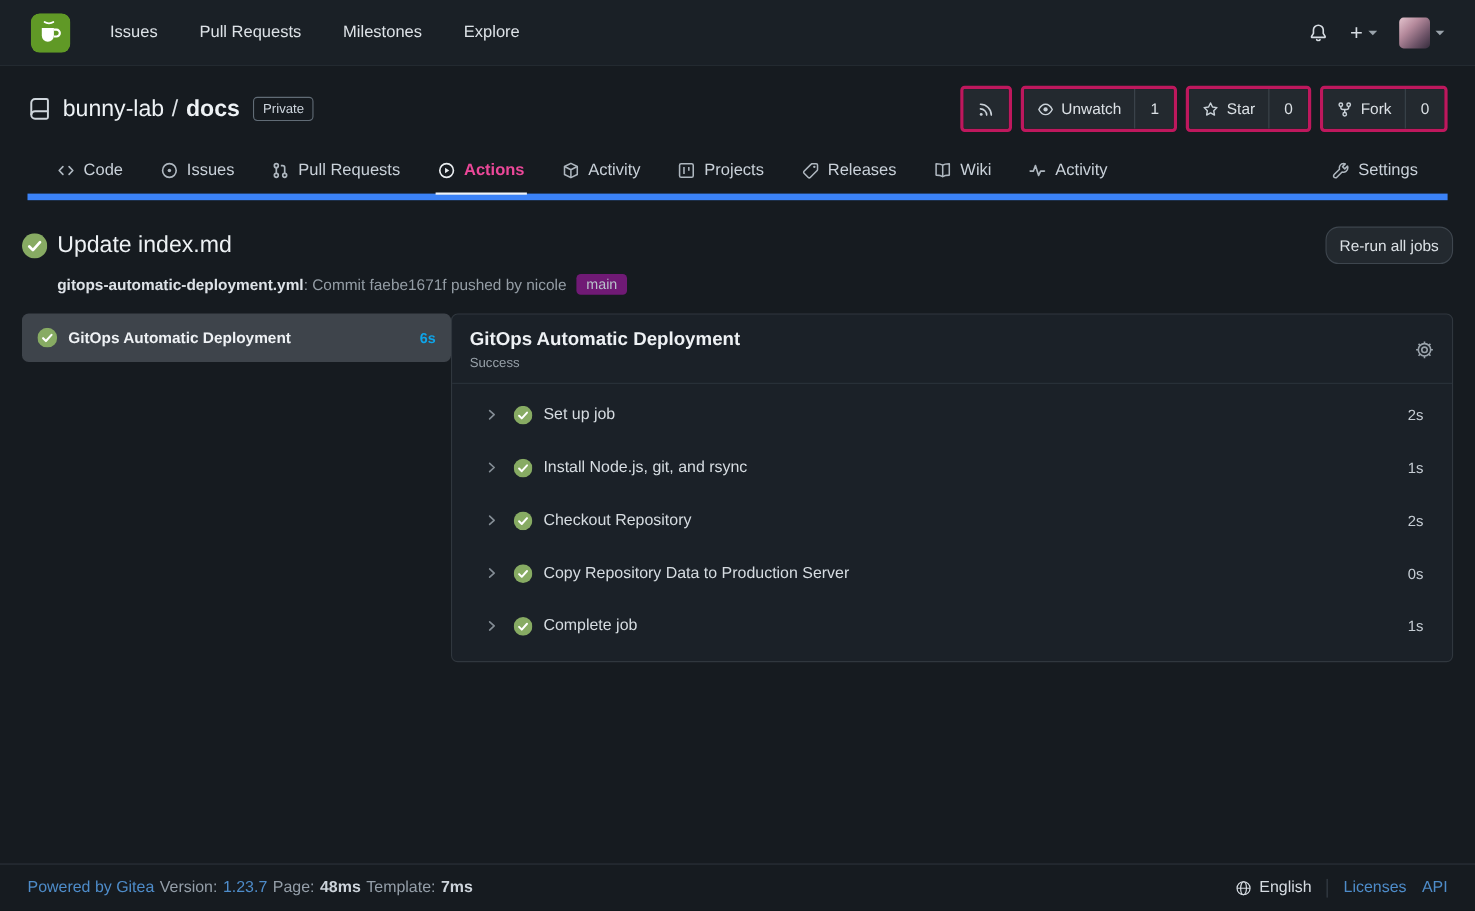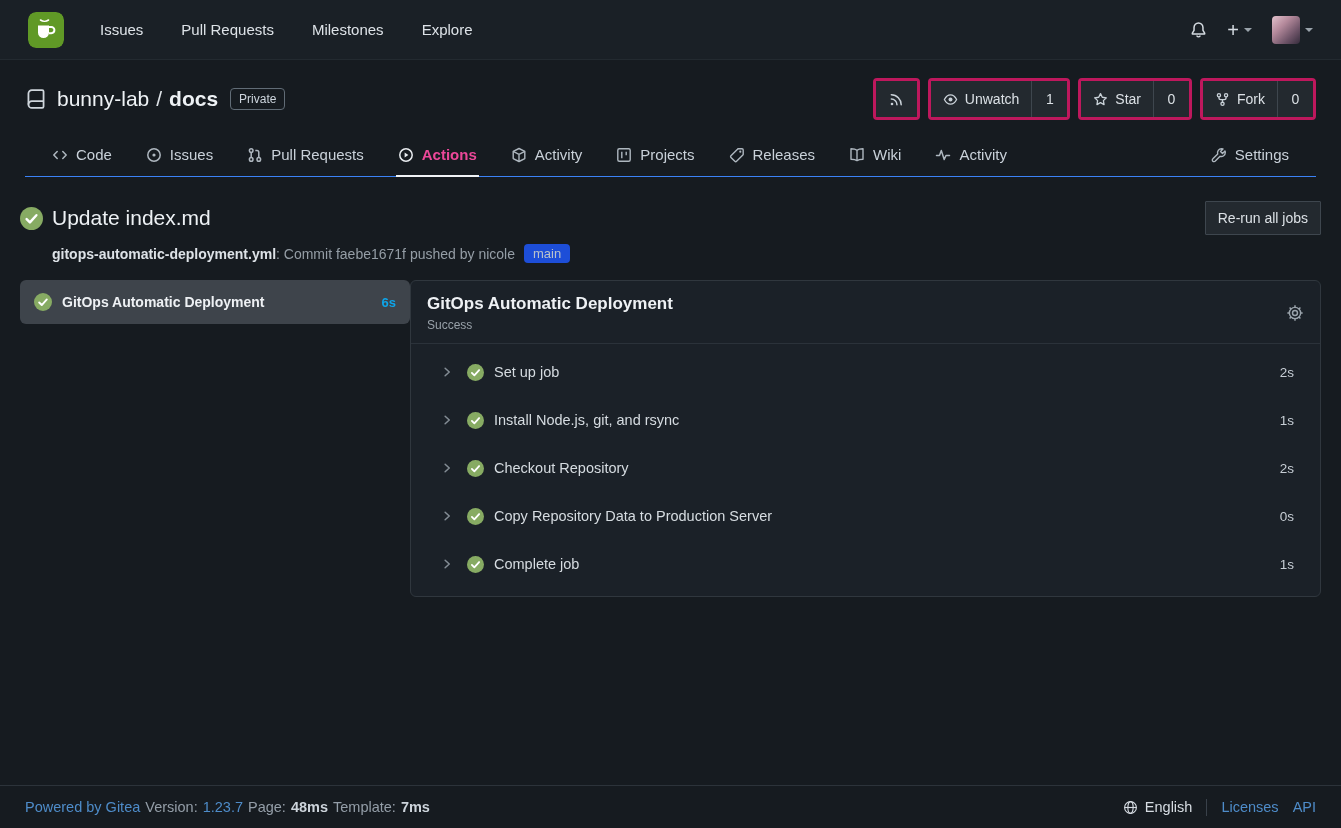--- a/index.html
+++ b/index.html
@@ -39,40 +39,40 @@
   .repo-actions { margin-left:auto; display:flex; gap:8px; }
   .btn-group { display:flex; border:3px solid #be185d; border-radius:4px; overflow:hidden; }
   .btn { background:#23292f; color:#dbe0e5; font-size:14px; display:flex;
          align-items:center; gap:7px; padding:0 12px; height:36px; cursor:pointer; }
   .btn .i15 { width:15px; height:15px; color:#c9d1d8; }
   .btn.count { border-left:1px solid #3e464e; min-width:36px; justify-content:center; }
   .btn.icon-only { padding:0 13px; }
 
   
   .tabs { display:flex; gap:30px; padding:0 25px; margin-top:14px;
-          border-bottom:1px solid #3b82f6; }
+          border-bottom:6px solid #3b82f6; }
   .tab { display:flex; align-items:center; gap:8px; padding:12px 2px 13px;
          font-size:15px; color:#c9d1d9; cursor:pointer; position:relative; }
   .tab .ticon { width:16px; height:16px; color:#aeb7bf; }
   .tab.active { color:#ec4899; font-weight:600; }
   .tab.active .ticon { color:#e8ecef; }
   .tab.active::after { content:''; position:absolute; left:0; right:0; bottom:-1px;
          height:2px; background:#f0f3f6; }
   .tab.right { margin-left:auto; }
 
   
   .run-header { margin:24px 20px 0; }
   .run-title-row { display:flex; align-items:center; }
   .check24 { width:23px; height:23px; margin-right:9px; }
   .run-title { font-size:21px; font-weight:500; color:#edf1f4; }
-  .btn.rerun { margin-left:auto; border:1px solid #3e464e; border-radius:1px; height:34px; }
+  .btn.rerun { margin-left:auto; border:1px solid #3e464e; border-radius:12px; height:34px; }
   .run-subtitle { margin:9px 0 0 32px; font-size:14px; color:#959ea6;
                   display:flex; align-items:center; }
   .wf-file { font-weight:700; color:#dde2e7; cursor:pointer; }
-  .branch-badge { margin-left:9px; background:#1d4ed8; color:#b9c2ca; font-size:13px;
+  .branch-badge { margin-left:9px; background:#701a75; color:#b9c2ca; font-size:13px;
                   border-radius:4px; padding:2px 9px; cursor:pointer; }
 
   
   .columns { display:flex; margin:17px 20px 0; align-items:flex-start; }
   .job-list { flex:0 0 390px; }
   .job-item { display:flex; align-items:center; gap:10px; background:#3e444b;
               border-radius:6px; padding:13px 14px; cursor:pointer; }
   .check18 { width:18px; height:18px; flex:0 0 18px; }
   .job-name { font-size:14px; font-weight:700; color:#eef1f4; }
   .job-duration { margin-left:auto; font-size:13px; font-weight:700; color:#0ea5e9; }

